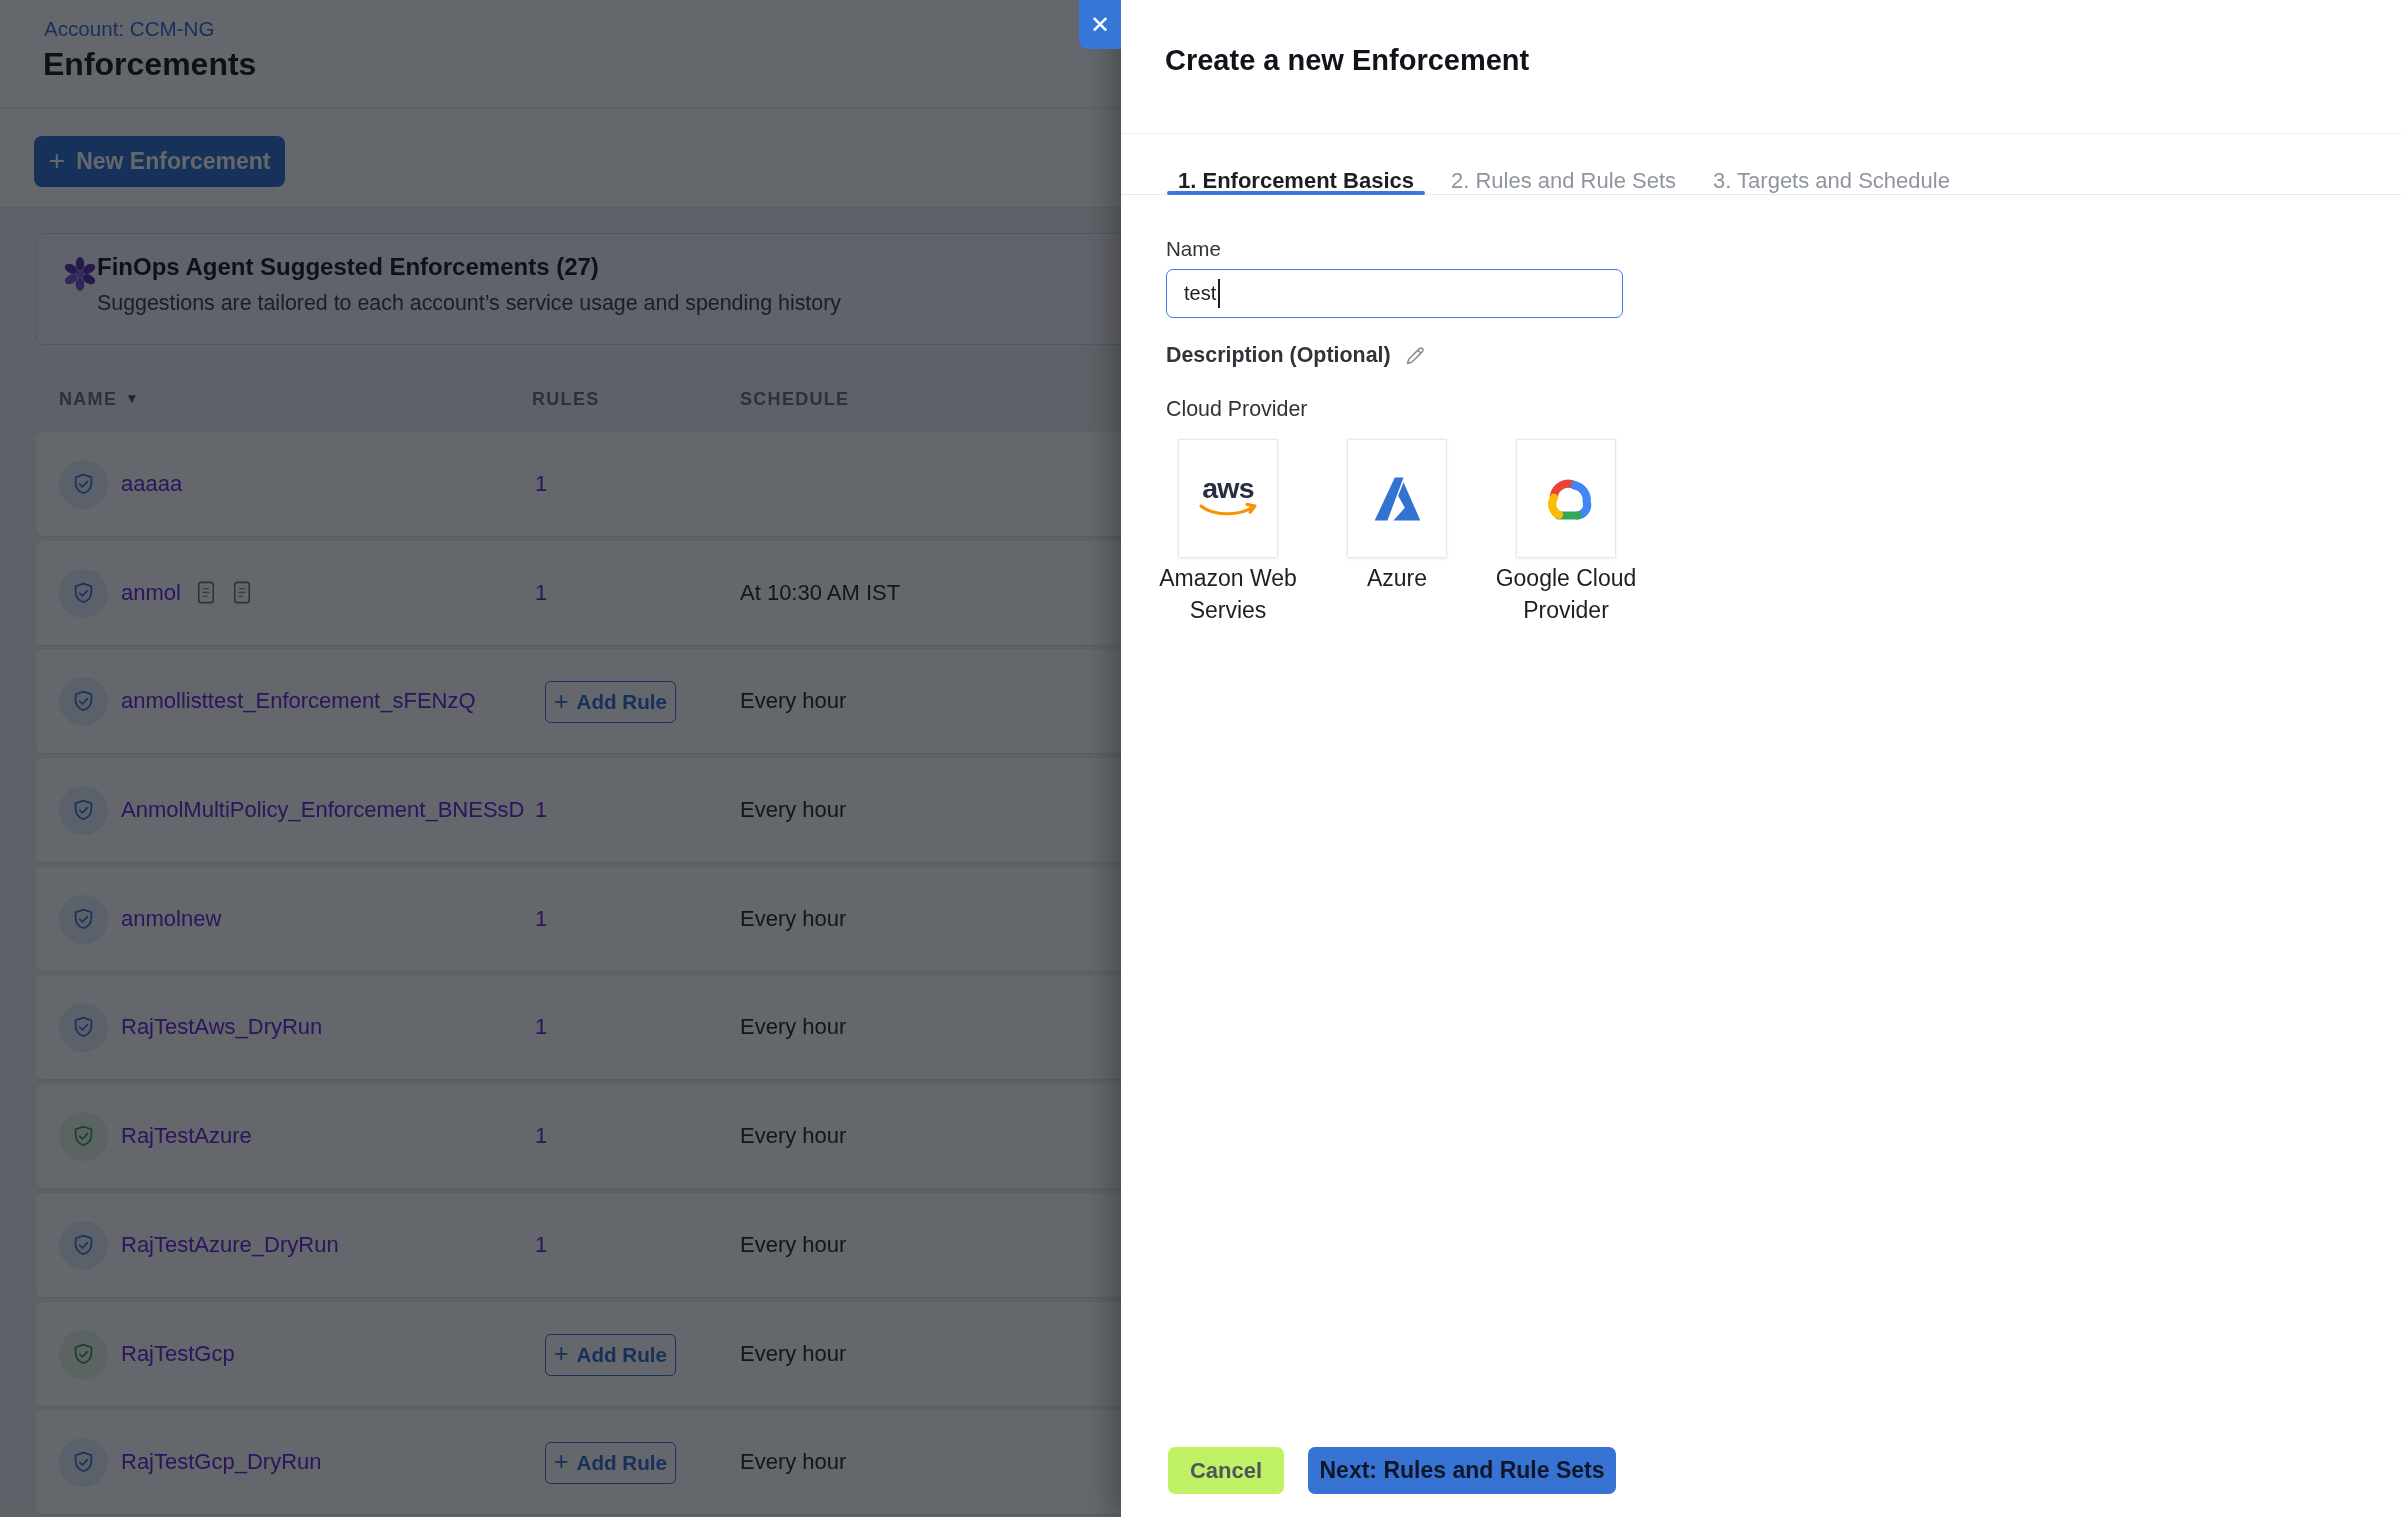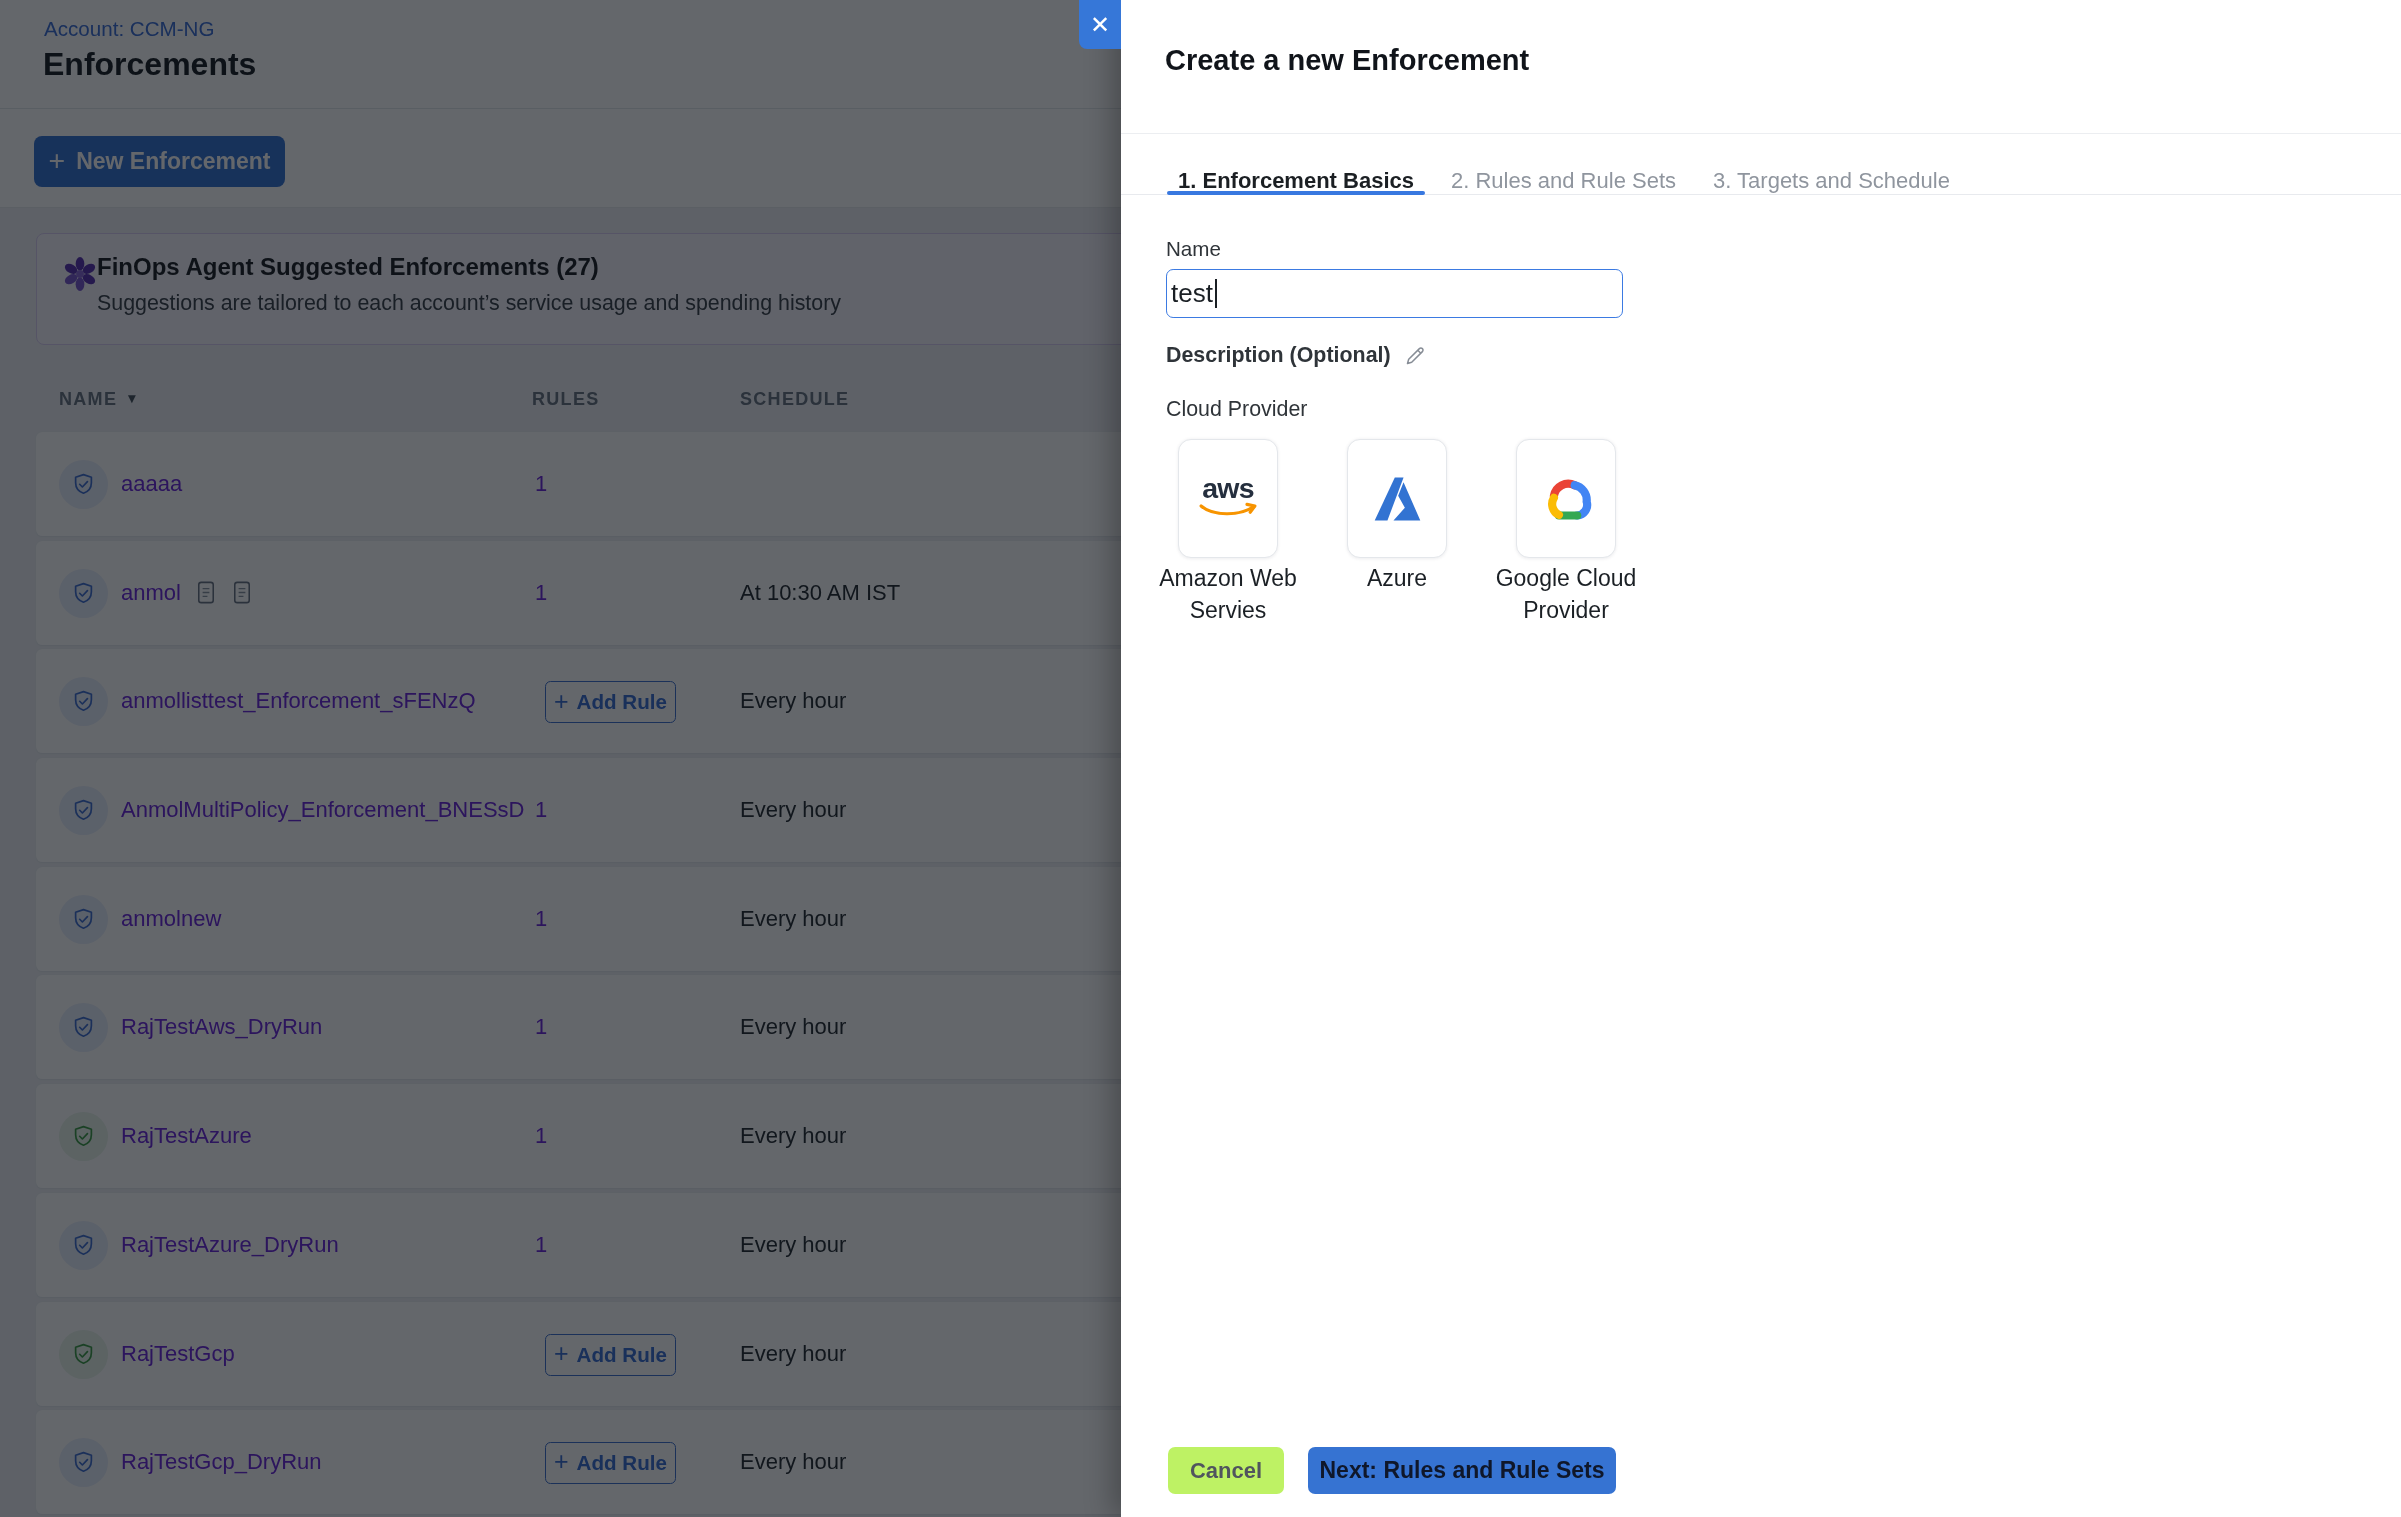--- a/index.html
+++ b/index.html
@@ -43,27 +43,27 @@
   .drawer{position:absolute;left:1121px;top:0;width:1281px;height:1517px;background:#fff;z-index:20;box-shadow:-9.5px 0 27px rgba(0,0,0,.28);}
   .drawer-close{position:absolute;left:-42px;top:0;width:42px;height:49px;background:#3677d8;border:none;
     border-radius:0 0 0 8px;color:#fff;font-size:24px;display:flex;align-items:center;justify-content:center;cursor:pointer;font-family:inherit;}
   .drawer-title{position:absolute;left:44px;top:44px;font-size:29px;font-weight:700;color:#10141a;}
   .tabs{position:absolute;left:0;top:133px;width:100%;height:62px;box-sizing:border-box;border-top:0.8px solid #eceef1;border-bottom:0.8px solid #e8eaee;padding-left:46px;display:flex;}
   .tab{padding:0 11px;margin-right:15px;display:flex;align-items:flex-end;font-size:22px;color:#8f959e;position:relative;cursor:pointer;}
   .tab.active{color:#1b1f23;font-weight:700;}
   .tab.active::after{content:"";position:absolute;left:0;right:0;bottom:-0.8px;height:4px;background:#3878e0;border-radius:2.4px;}
   .field-label{position:absolute;left:45px;top:237px;font-size:20.6px;color:#2f3439;}
   .name-input{position:absolute;left:45px;top:269px;width:457px;height:49px;box-sizing:border-box;border:1.6px solid #3b7ae2;border-radius:7.1px;
-    display:flex;align-items:center;padding-left:4px;font-size:26px;color:#1a1f24;cursor:text;}
+    display:flex;align-items:center;padding-left:17px;font-size:20px;color:#1a1f24;cursor:text;}
   .caret{display:inline-block;width:2.4px;height:28.5px;background:#1a1f24;margin-left:1.6px;}
   .desc-row{position:absolute;left:45px;top:343px;display:flex;align-items:center;gap:12.7px;}
   .desc-label{font-size:21.4px;font-weight:600;color:#2f3439;}
   .pencil{width:24px;height:24px;cursor:pointer;}
   .cp-label{position:absolute;left:45px;top:397px;font-size:21.4px;color:#2f3439;}
-  .card{position:absolute;top:439px;width:100px;height:119px;box-sizing:border-box;background:#fff;border:0.8px solid #e4e7eb;border-radius:13px;
+  .card{position:absolute;top:439px;width:100px;height:119px;box-sizing:border-box;background:#fff;border:0.8px solid #e4e7eb;border-radius:1px;
     box-shadow:0 0.8px 3.2px rgba(20,30,50,.08);display:flex;align-items:center;justify-content:center;cursor:pointer;}
   .card.aws{left:57px;}
   .card.azure{left:226px;}
   .card.gcp{left:395px;}
   .card-label{position:absolute;top:562px;width:190px;text-align:center;font-size:23px;line-height:32px;color:#1b2025;}
   .card-label.aws{left:12px;}
   .card-label.azure{left:181px;}
   .card-label.gcp{left:350px;}
   .aws-logo{display:flex;flex-direction:column;align-items:center;}
   .aws-word{font-size:28.5px;font-weight:700;color:#252f3e;letter-spacing:-0.8px;line-height:.9;}

